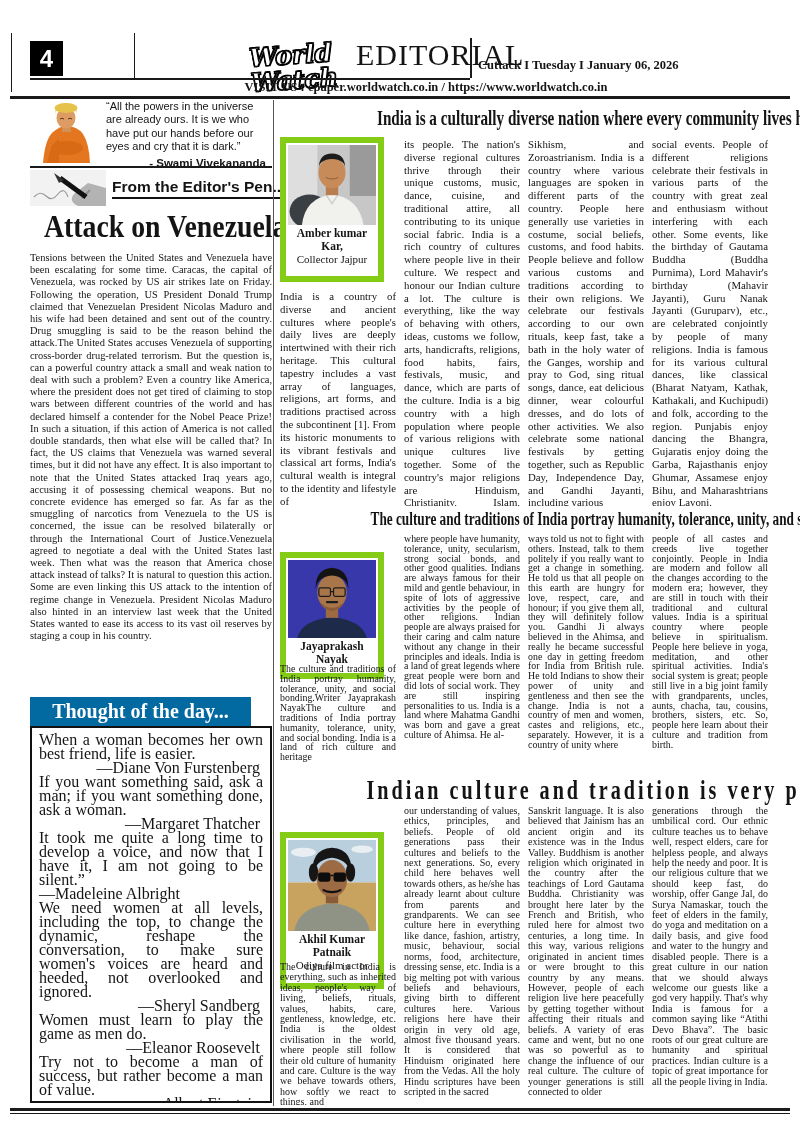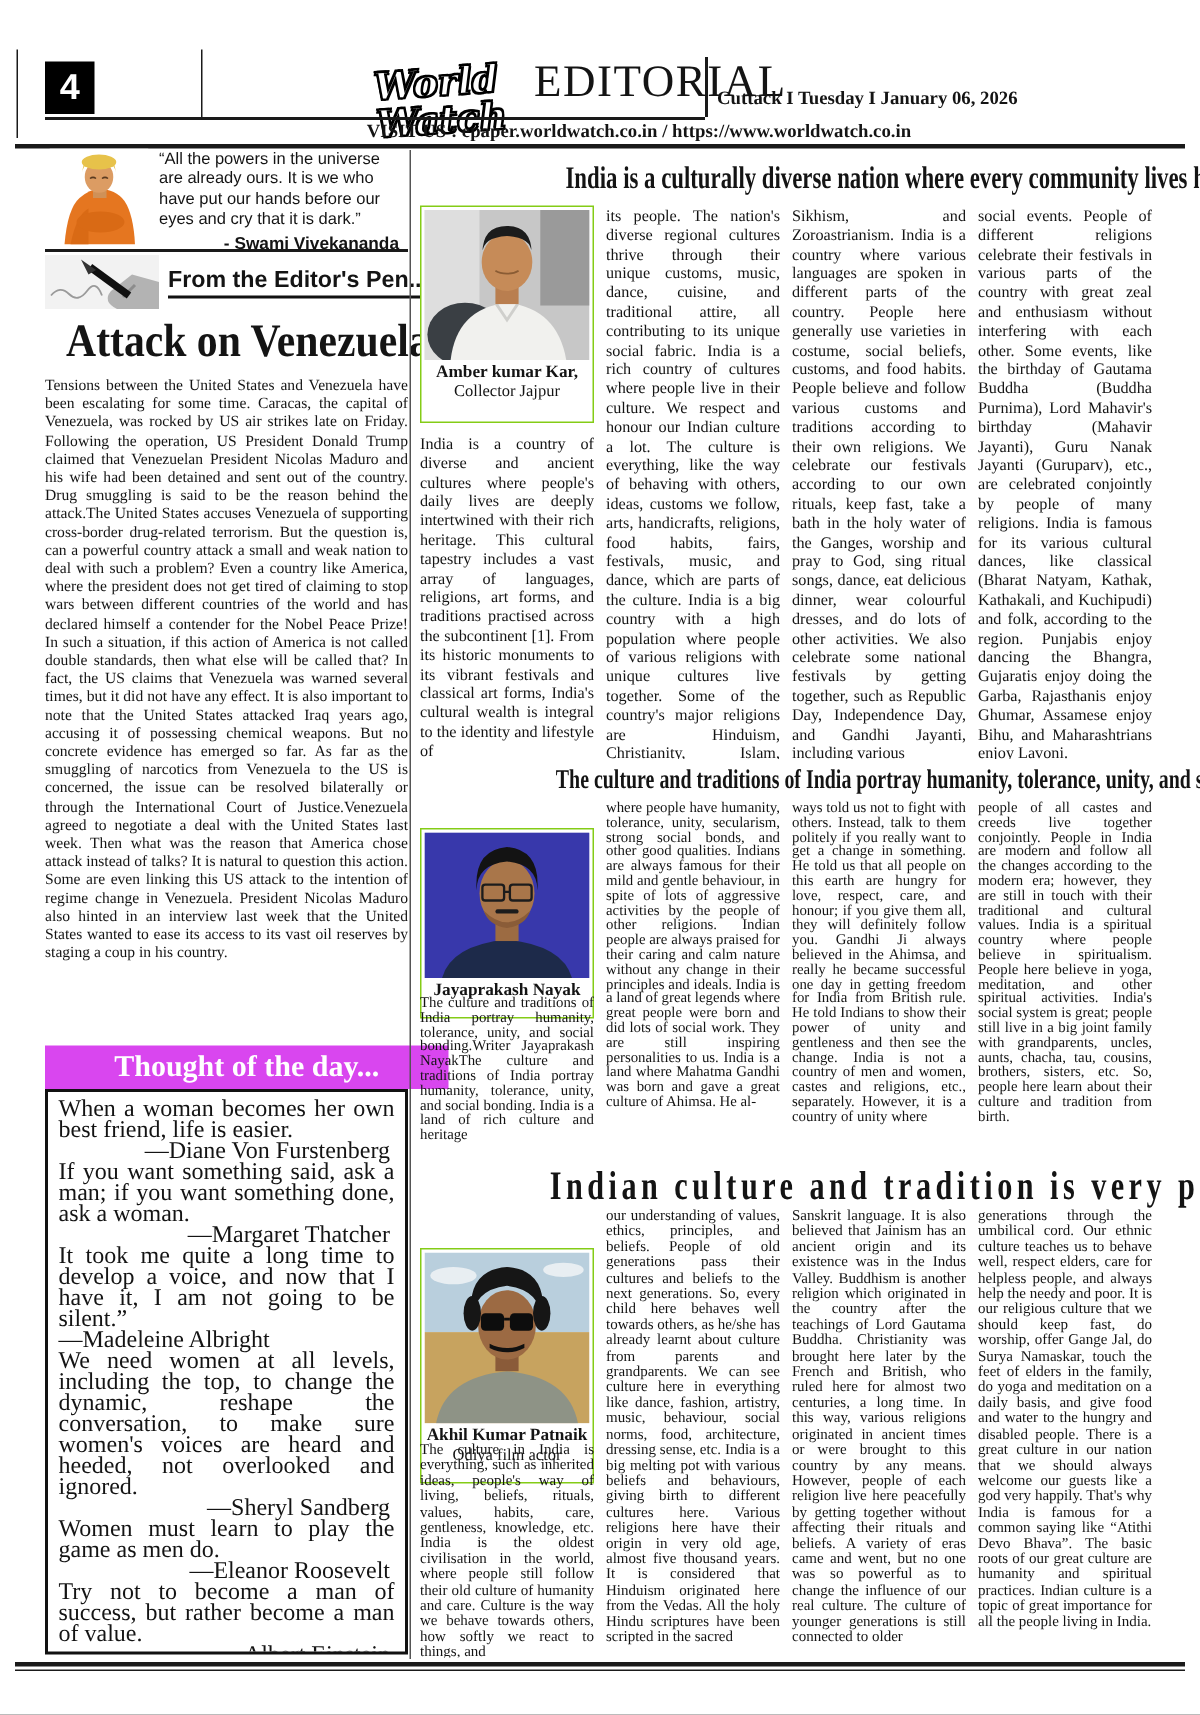--- a/index.html
+++ b/index.html
@@ -22,35 +22,35 @@
   .visit{position:absolute;left:0;top:80px;width:800px;text-align:center;font-weight:bold;font-size:12.5px;padding-left:26px;}
   
   .qtext{font-family:"Liberation Sans",sans-serif;font-size:11px;line-height:13.4px;}
   .qauthor{font-family:"Liberation Sans",sans-serif;font-size:11.5px;font-weight:bold;text-align:right;
            padding-right:6px;margin-top:3px;}
   .penlabel{position:absolute;left:112px;top:178px;font-family:"Liberation Sans",sans-serif;
             font-weight:bold;font-size:15.5px;border-bottom:2px solid #111;padding-bottom:1px;}
   .attack-head{position:absolute;left:30px;top:209px;width:242px;font-weight:bold;font-size:31px;}
   .attack-body{position:absolute;left:30px;top:252px;width:242px;height:438px;overflow:hidden;
                font-size:10.4px;line-height:12.2px;text-align:justify;}
-  .thought-banner{position:absolute;left:30px;top:697px;width:269px;height:29px;background:#d946ef;
+  .thought-banner{position:absolute;left:30px;top:697px;width:221px;height:29px;background:#0369a1;
                   color:#fff;display:flex;align-items:center;justify-content:center;
                   font-weight:bold;font-size:20px;}
   .thought-box{position:absolute;left:30px;top:726px;width:242px;height:377px;border:2px solid #111;
                box-sizing:border-box;padding:5px 7px;overflow:hidden;font-size:16px;line-height:14px;}
   .tq-text{text-align:justify;}
   .tq-author{text-align:right;padding-right:3px;}
   .tq.author-left .tq-author{text-align:left;padding-right:0;}
   
   .art-head{position:absolute;left:280px;width:508px;font-weight:bold;}
   .col{position:absolute;width:116px;text-align:justify;overflow:hidden;}
   .a1 .col{font-size:10.8px;line-height:12.8px;}
   .a2 .col{font-size:9.9px;line-height:9.8px;}
   .a3 .col{font-size:10px;line-height:10.4px;}
-  .photobox{position:absolute;left:280px;width:116px;border:1px solid #84cc16;box-sizing:border-box;
+  .photobox{position:absolute;left:280px;width:104px;border:6px solid #84cc16;box-sizing:border-box;
             background:#fff;padding:2px;}
   .photobox svg{display:block;width:100%;}
   .pcap1{font-weight:bold;font-size:11.5px;text-align:center;line-height:13px;margin-top:2px;}
   .pcap2{font-size:11px;text-align:center;line-height:13px;}
 </style>
 </head>
 <body>
 
 <div class="page">
 

